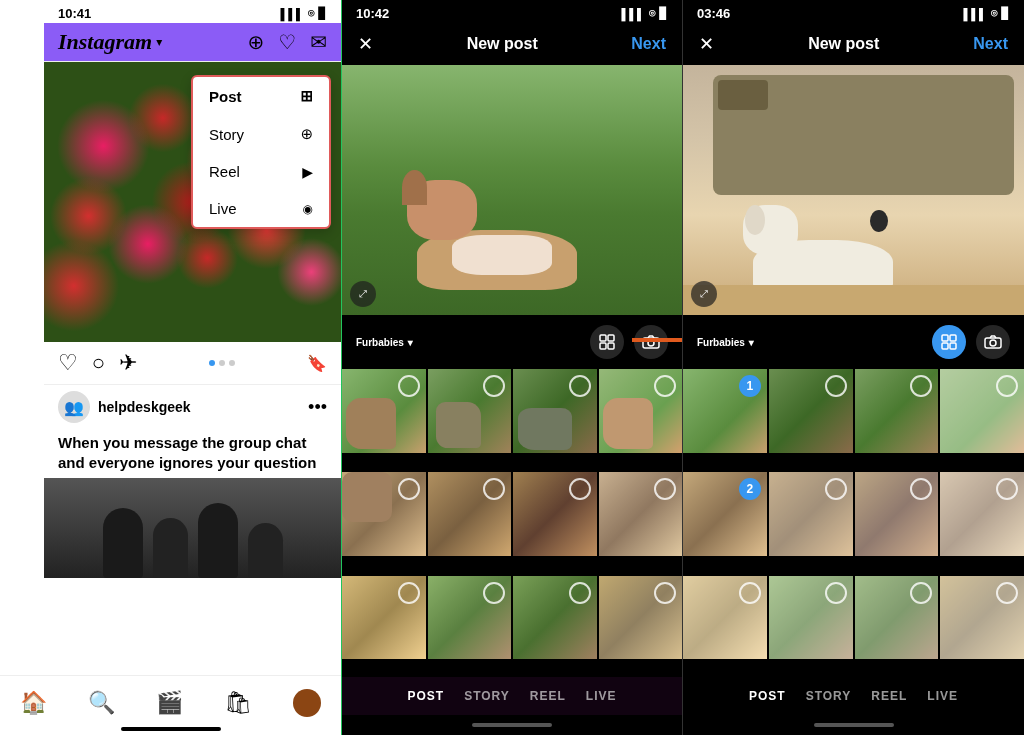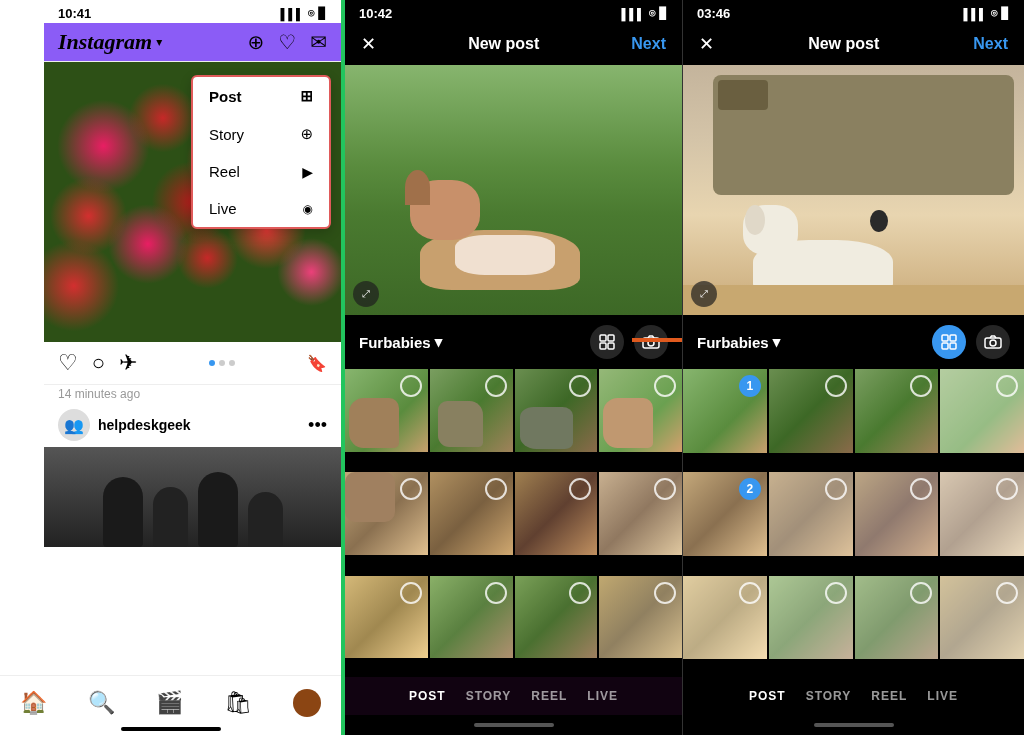--- a/index.html
+++ b/index.html
@@ -19,21 +19,21 @@
       display: flex;
       flex-direction: column;
       background: #fff;
       overflow: hidden;
     }
 
     
     .phone1 { width: 341px; height: 735px; padding-left: 44px; }
 
     
-    .phone2 { width: 341px; height: 735px; background: #701a75; border-left: 4px solid #22c55e; }
+    .phone2 { width: 341px; height: 735px; background: #701a75; border-left: 1px solid #22c55e; }
 
     
     .phone3 { width: 342px; height: 735px; background: #000; border-left: 1px solid #333; }
 
     
     .status-bar {
       display: flex;
       justify-content: space-between;
       align-items: center;
       padding: 6px 14px 2px;
@@ -240,21 +240,21 @@
     }
 
     
     .gallery-toolbar {
       display: flex;
       align-items: center;
       justify-content: space-between;
       padding: 10px 14px;
       background: #000;
     }
-    .gallery-album { display: flex; align-items: center; gap: 4px; color: #fff; font-size: 15px; font-weight: 600; cursor: pointer; }
+    .gallery-album { display: flex; align-items: center; gap: 4px; color: #fff; font-size: 10px; font-weight: 600; cursor: pointer; }
     .gallery-icons { display: flex; align-items: center; gap: 10px; }
     .gallery-icon-btn {
       width: 34px;
       height: 34px;
       border-radius: 50%;
       background: rgba(255,255,255,0.15);
       display: flex;
       align-items: center;
       justify-content: center;
       color: #fff;
@@ -443,32 +443,32 @@
       <span>✈</span>
     </div>
     <div class="dot-indicators">
       <div class="dot active"></div>
       <div class="dot"></div>
       <div class="dot"></div>
     </div>
     <span>🔖</span>
   </div>
 
-  <div class="time-ago">14 minutes ago</div>
 
   <div class="user-row">
     <div class="user-row-left">
       <div class="user-avatar">
         <span style="font-size:16px">👥</span>
       </div>
       <span class="username">helpdeskgeek</span>
     </div>
     <span class="more-dots">•••</span>
   </div>
 
+  <div class="caption-text">When you message the group chat and everyone ignores your question</div>
 
   <div class="video-thumb">
     <div class="video-thumb-bg">
 
       <div style="position:absolute;bottom:0;left:0;right:0;height:80px;display:flex;align-items:flex-end;justify-content:center;gap:10px">
         <div style="width:40px;height:70px;background:#1a1a1a;border-radius:20px 20px 4px 4px"></div>
         <div style="width:35px;height:60px;background:#222;border-radius:18px 18px 4px 4px"></div>
         <div style="width:40px;height:75px;background:#1a1a1a;border-radius:20px 20px 4px 4px"></div>
         <div style="width:35px;height:55px;background:#222;border-radius:18px 18px 4px 4px"></div>
       </div>

